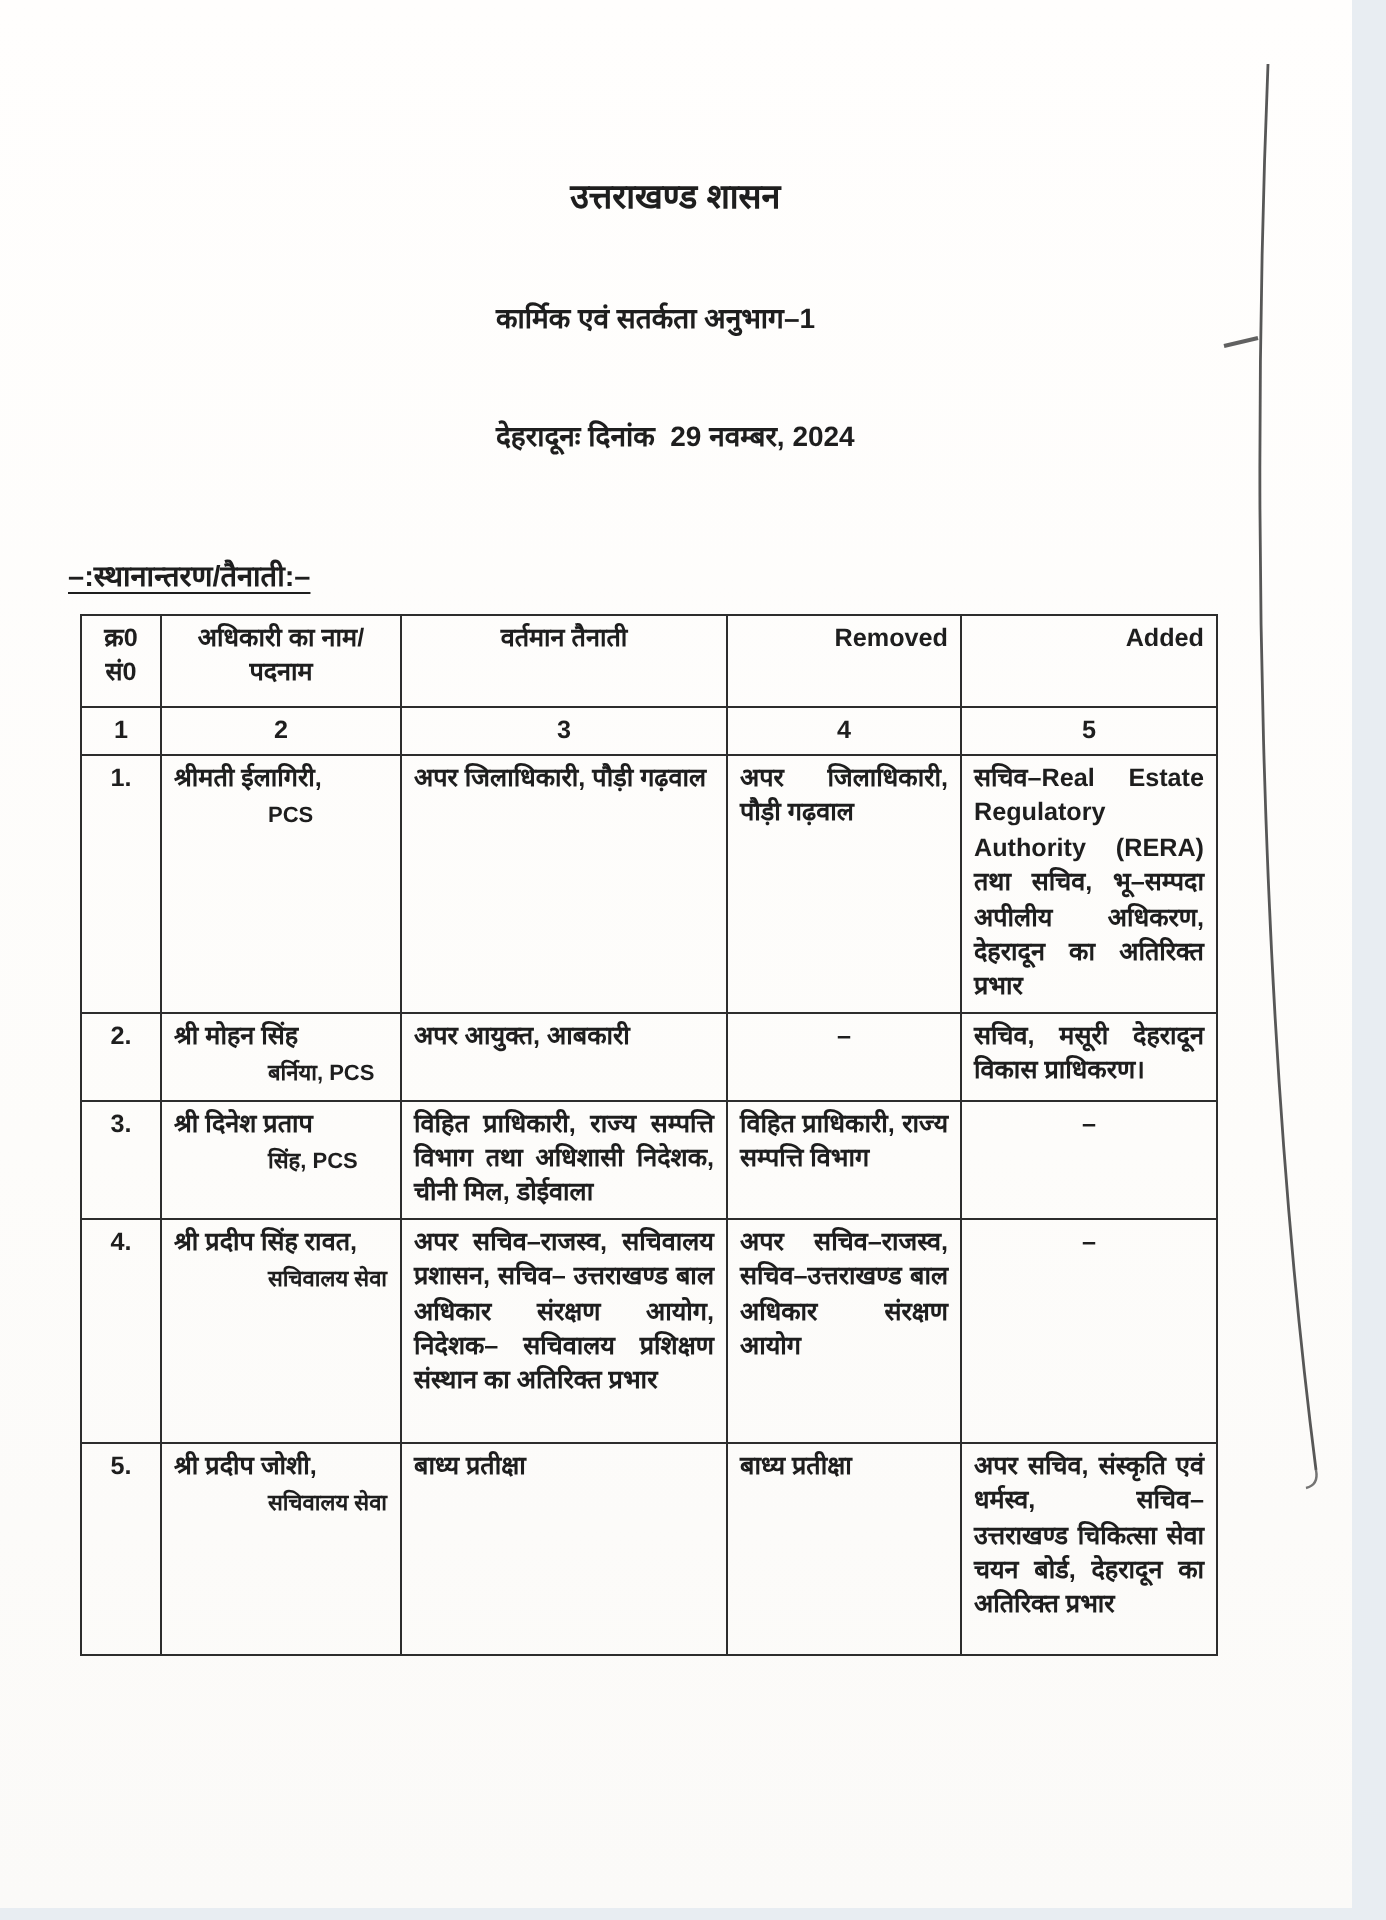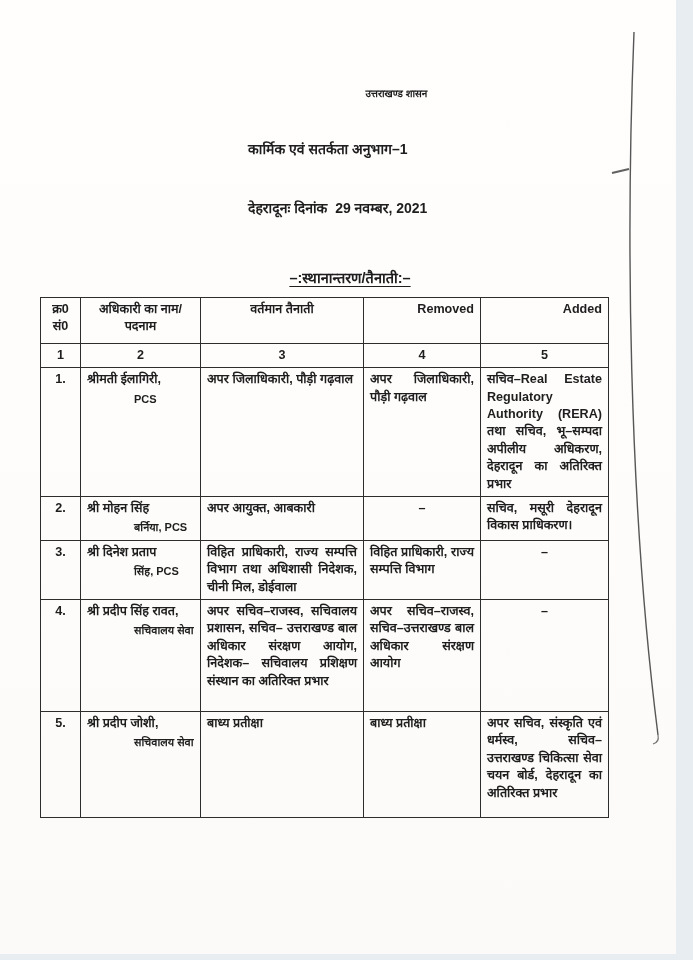--- a/index.html
+++ b/index.html
@@ -20,25 +20,24 @@
   
   .letterhead {
     padding-top:48px;
     width:fit-content;
     margin-left:248px;
     font-weight:bold;
     font-size:14px;
     line-height:1.4;
     white-space:pre-wrap;
   }
-  .letterhead .org { text-align:right; font-size:10px; }
+  .letterhead .org { text-align:center; font-size:17px; }
 
   .doc-title {
-    text-align:center;
-    padding-left:24px;
+    padding-left:34px;
     margin-top:9px;
     font-size:14.5px;
     font-weight:bold;
     text-decoration:underline;
     text-underline-offset:3px;
   }
 
   .intro {
     margin:7px 52px 0 45px;
     font-size:13.4px;
@@ -83,21 +82,21 @@
 </head>
 <body>
 
 <div class="paper"></div>
 
 <div class="content">
 
   <div class="letterhead">
     <div class="org">उत्तराखण्ड शासन</div>
     <div>कार्मिक एवं सतर्कता अनुभाग–1</div>
-    <div>देहरादूनः दिनांक  29 नवम्बर, 2021</div>
+    <div>देहरादूनः दिनांक  29 नवम्बर, 2024</div>
   </div>
 
   <div class="doc-title">–:स्थानान्तरण/तैनाती:–</div>
 
 
   <table class="transfer">
     <colgroup>
         <col class="c1">
         <col class="c2">
         <col class="c3">

